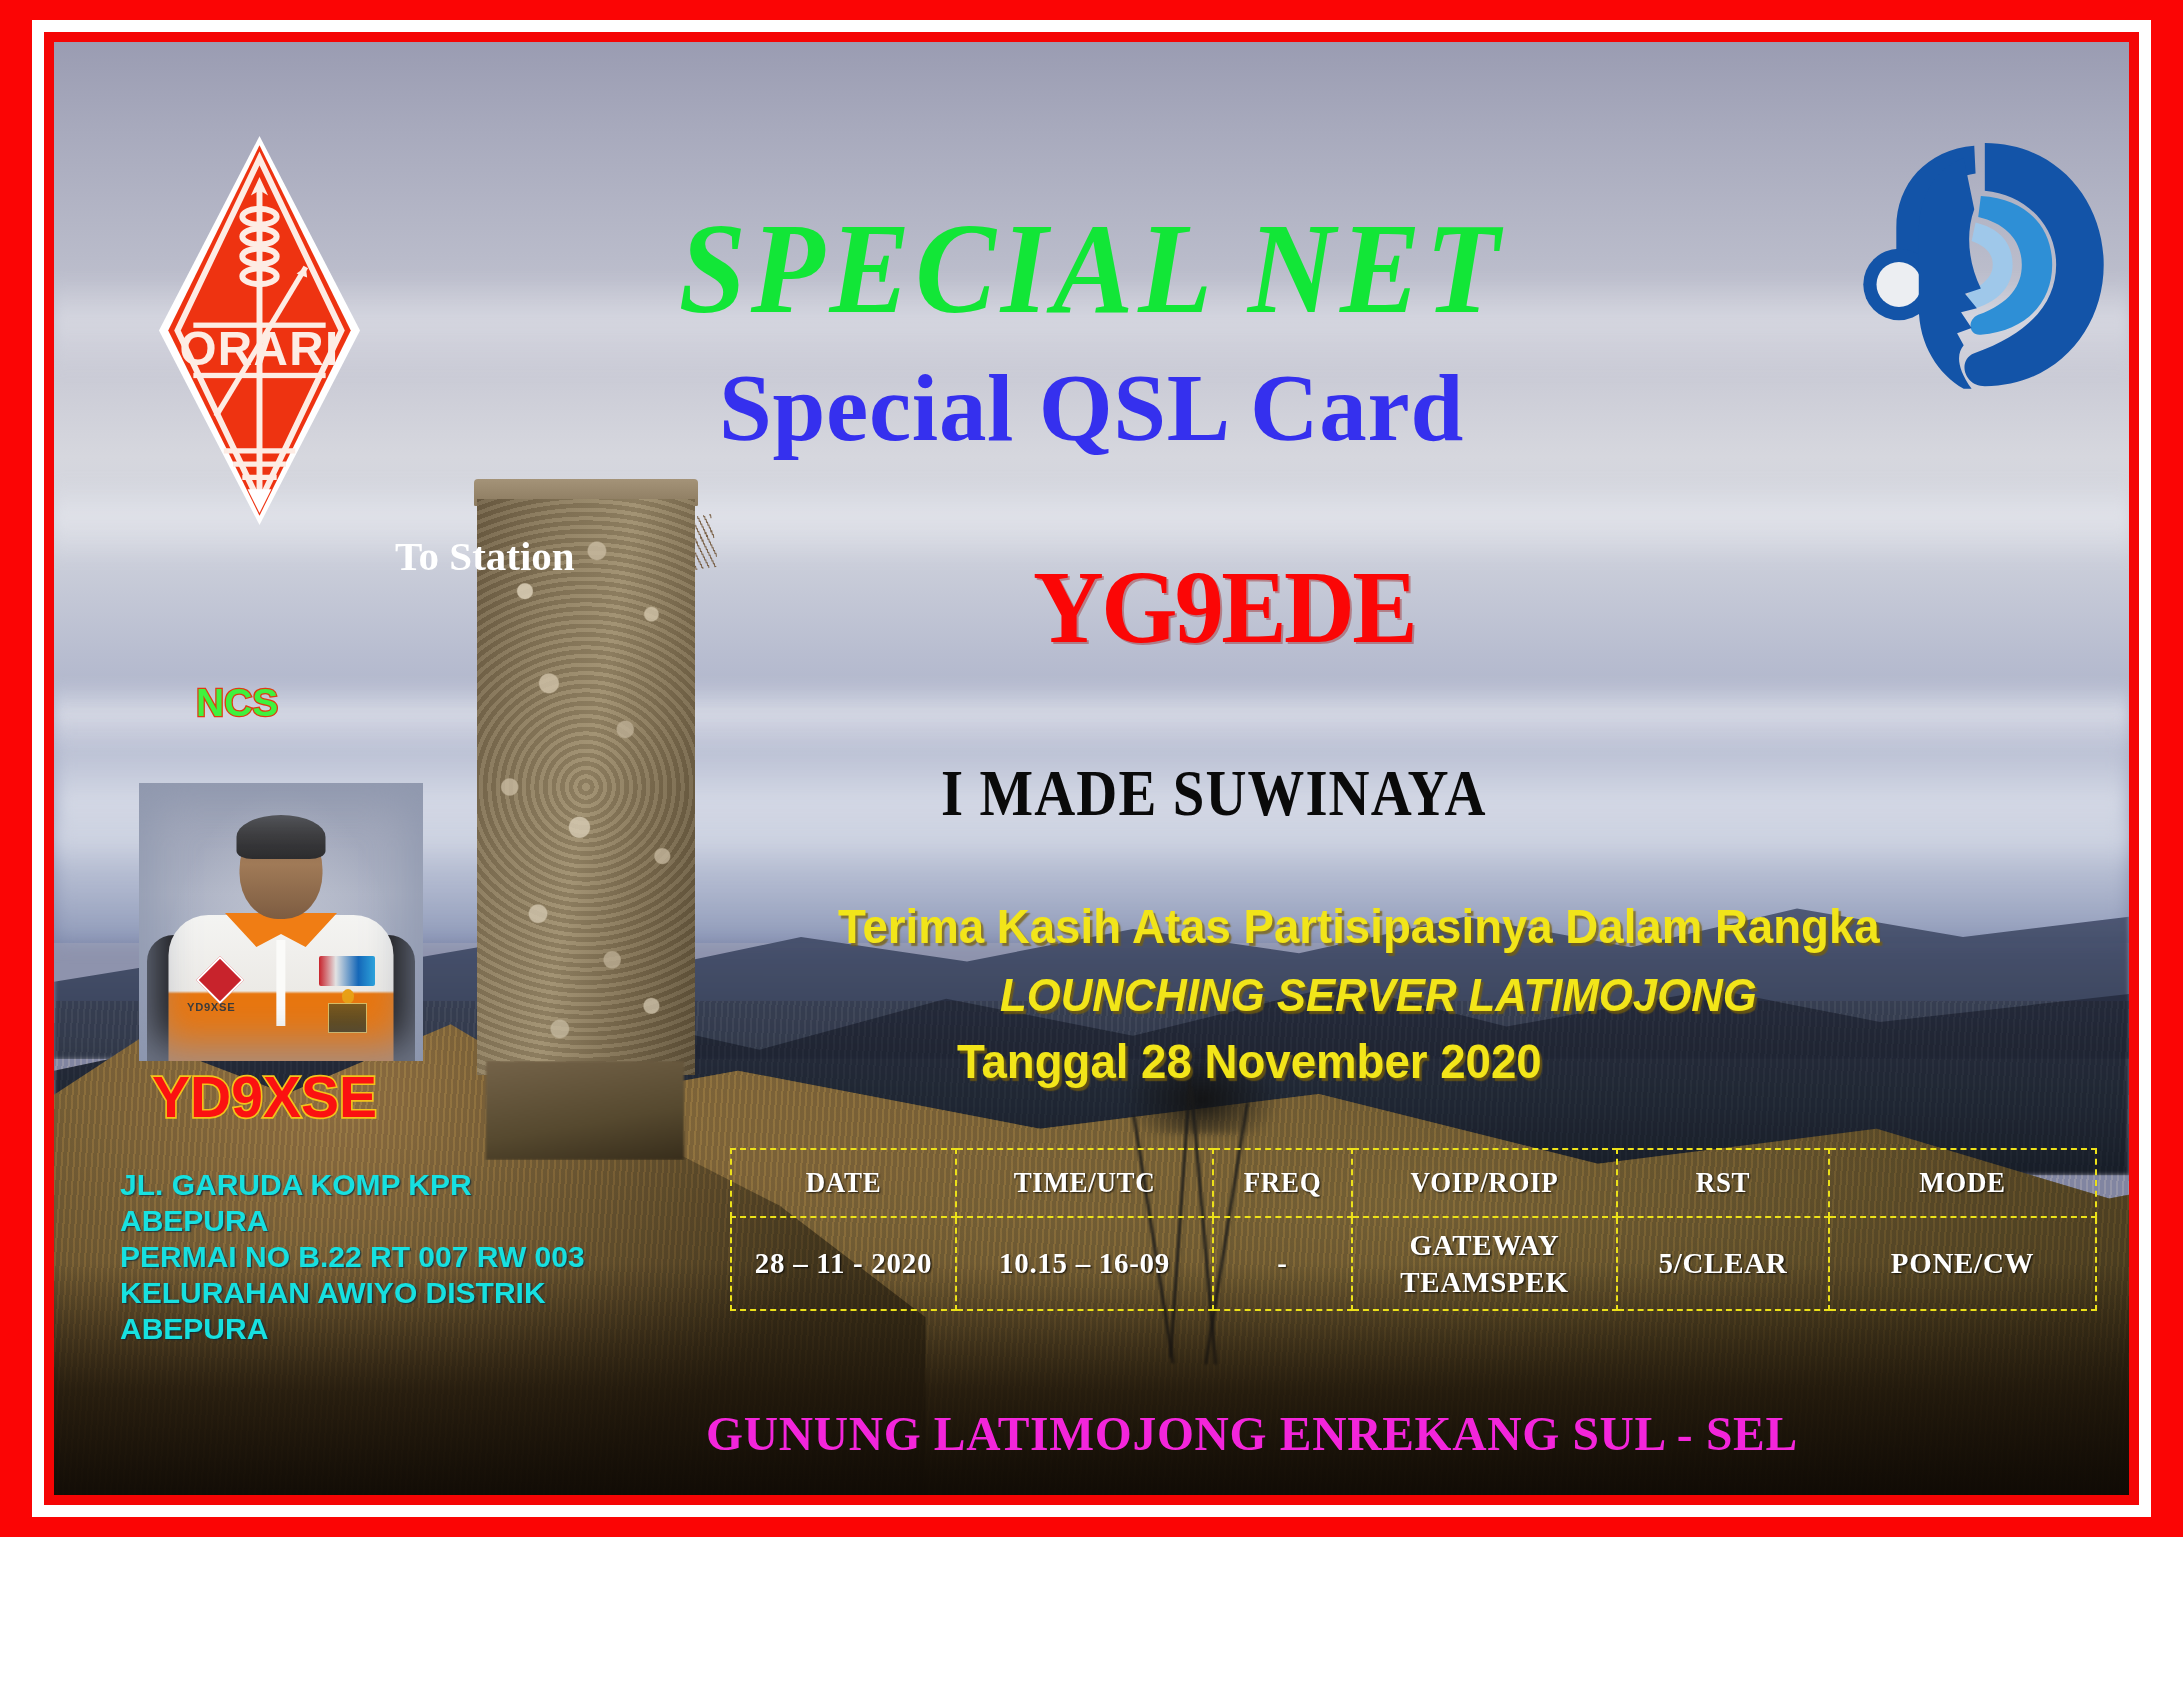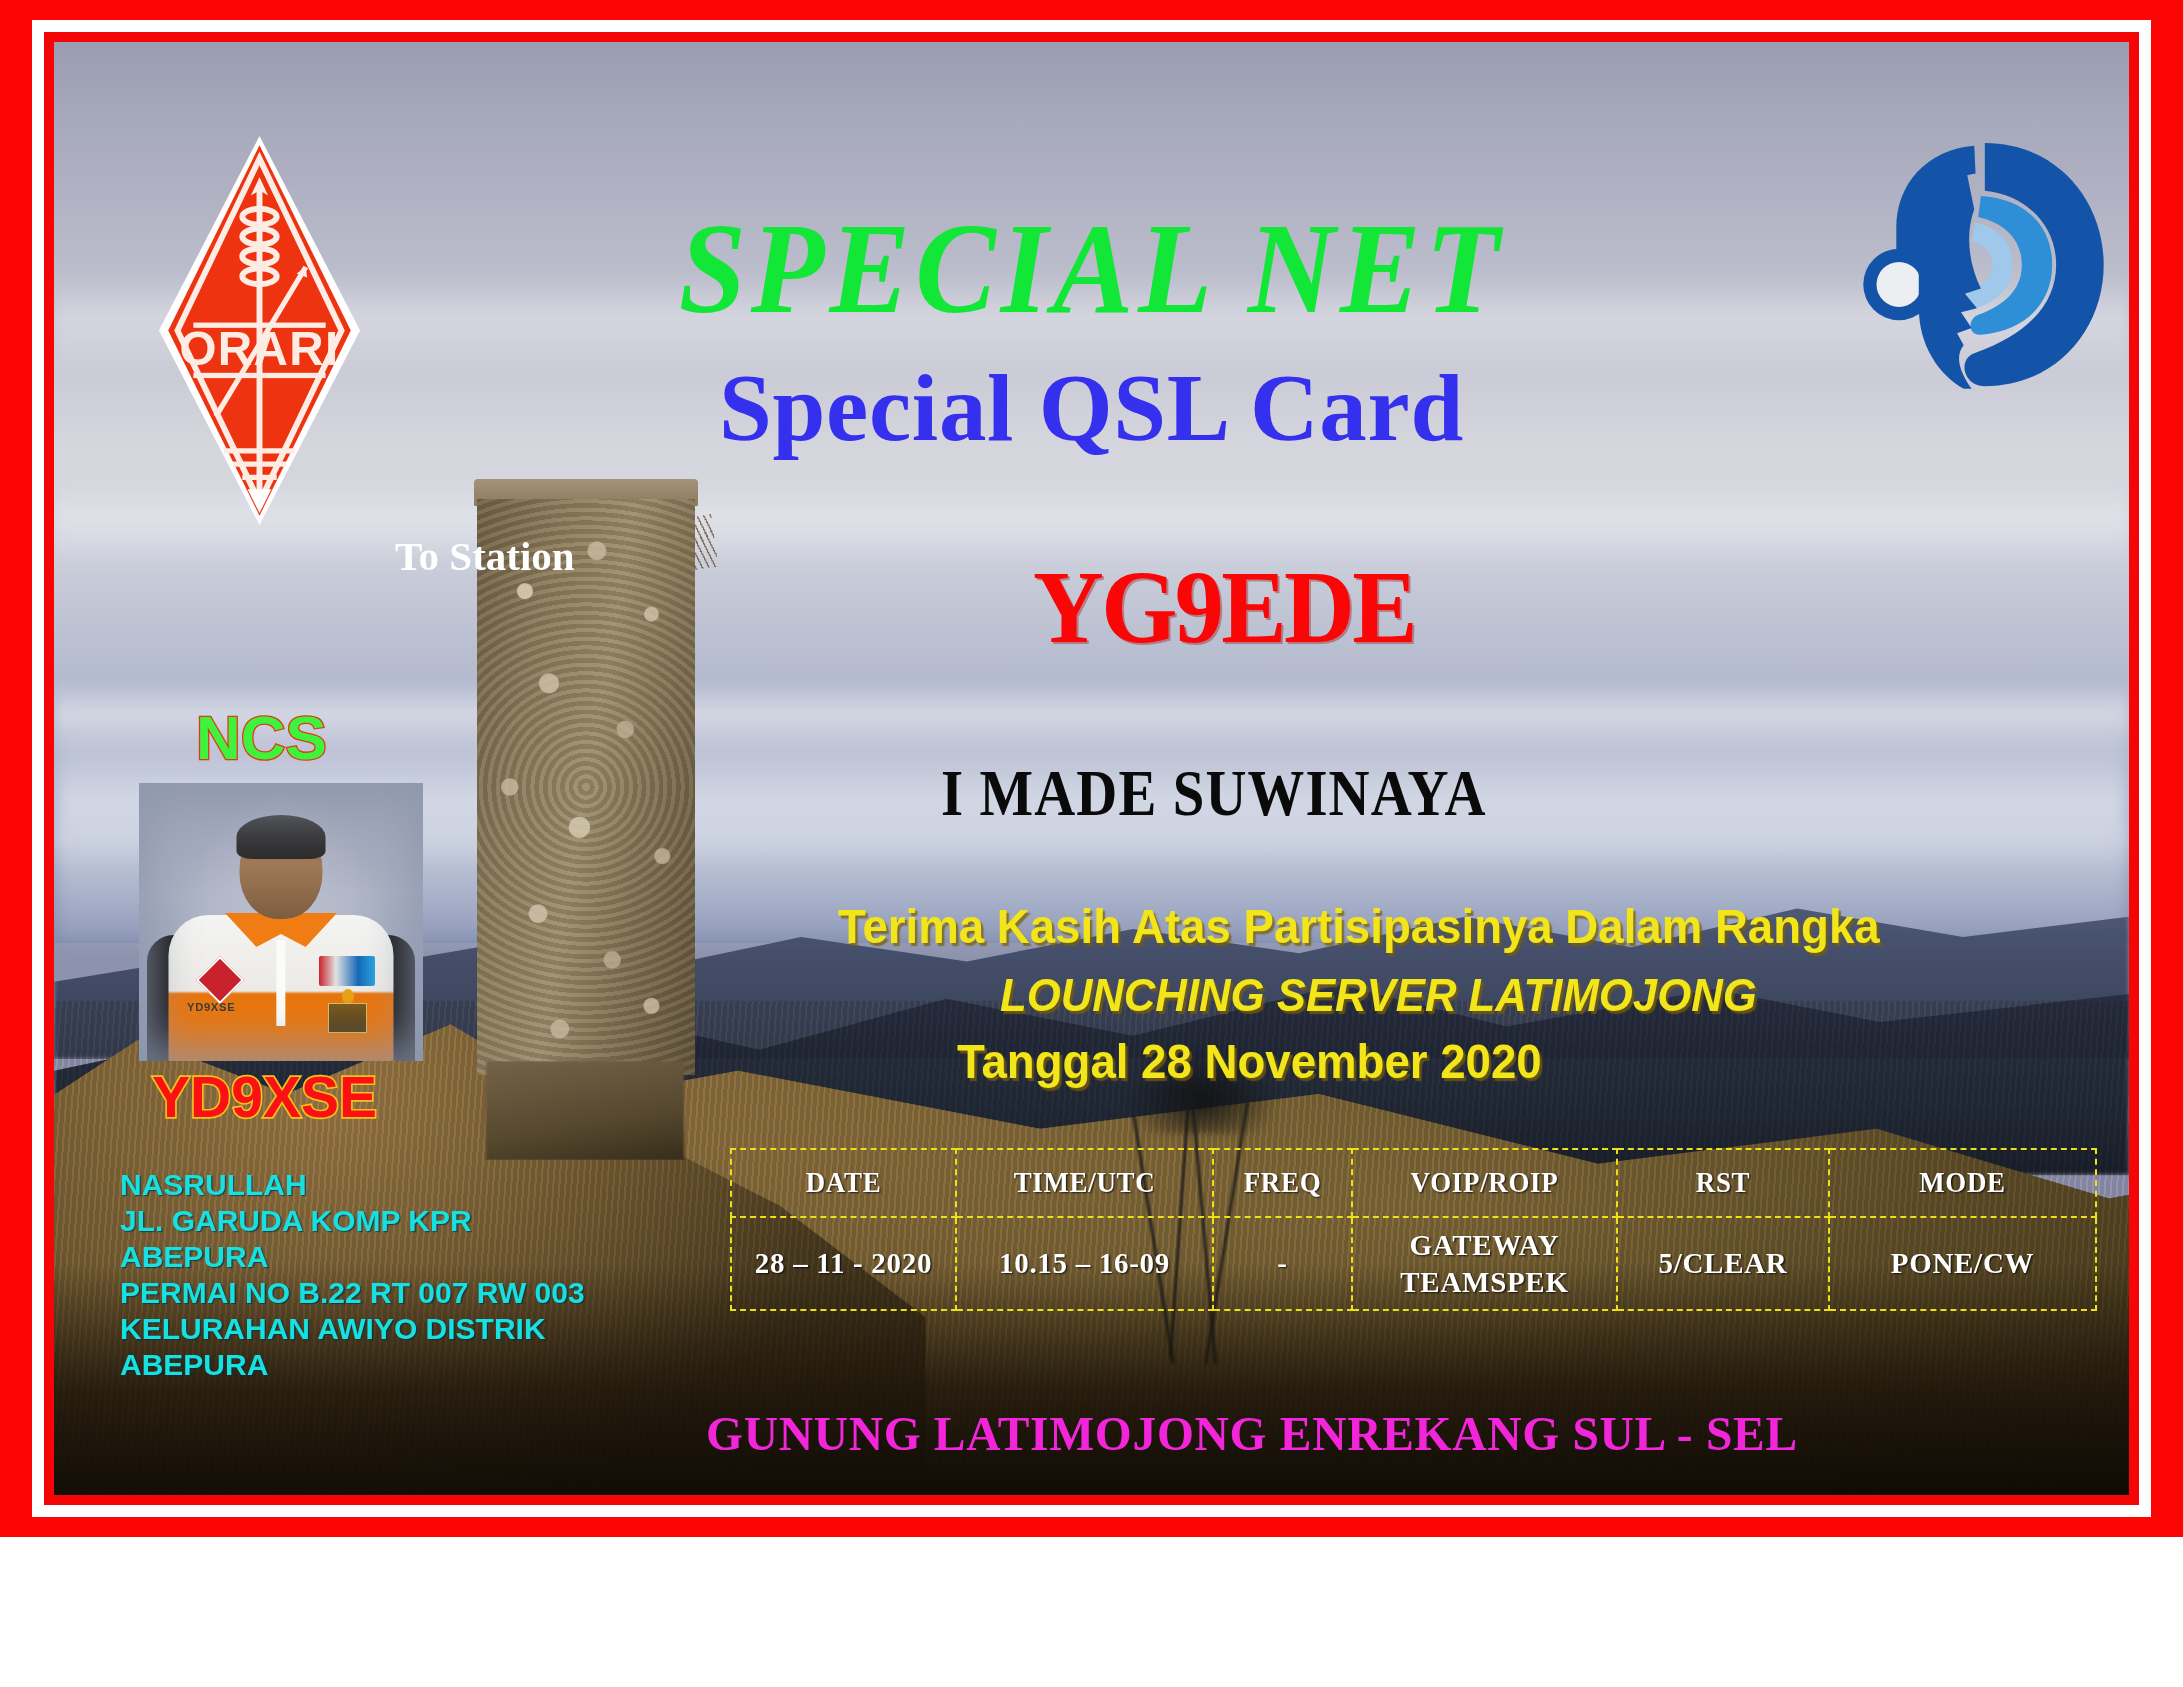--- a/index.html
+++ b/index.html
@@ -291,23 +291,23 @@
   }
   .y3{
     left:903px;top:992px;
     font-family:"Liberation Sans", sans-serif;
     font-weight:700;font-size:48px;color:#f2e519;
     text-shadow:2.6px 2.6px 1.3px rgba(120,95,10,.75);
     transform:scaleX(.95);transform-origin:left center;
   }
 
   .ncs{
-    left:142px;top:660px;
+    left:142px;top:639px;
     font-family:"Liberation Sans", sans-serif;
-    font-weight:700;font-size:62px;color:#3ef23e;
+    font-weight:700;font-size:39px;color:#3ef23e;
     -webkit-text-stroke:2.6px #e03b10;
     paint-order:stroke fill;
     text-align:right;
   }
   .yd9xse{
     left:98px;top:1022px;
     font-family:"Liberation Sans", sans-serif;
     font-weight:700;font-size:57px;color:#fb1111;
     -webkit-text-stroke:3.3px #f2c31b;
     paint-order:stroke fill;
@@ -474,21 +474,20 @@
 
     <div class="t to-station">To Station</div>
     <div class="t callsign">YG9EDE</div>
     <div class="t opname">I MADE SUWINAYA</div>
 
     <div class="t y1">Terima Kasih Atas Partisipasinya Dalam Rangka</div>
     <div class="t y2">LOUNCHING SERVER LATIMOJONG</div>
     <div class="t y3">Tanggal  28  November  2020</div>
 
     <div class="t addr">
-      <div>NASRULLAH</div>
       <div>JL. GARUDA KOMP KPR</div>
       <div>ABEPURA</div>
       <div>PERMAI NO B.22 RT 007 RW 003</div>
       <div>KELURAHAN AWIYO DISTRIK</div>
       <div>ABEPURA</div>
     </div>
 
     <table class="logtable">
       <colgroup>
         <col class="col-date">

